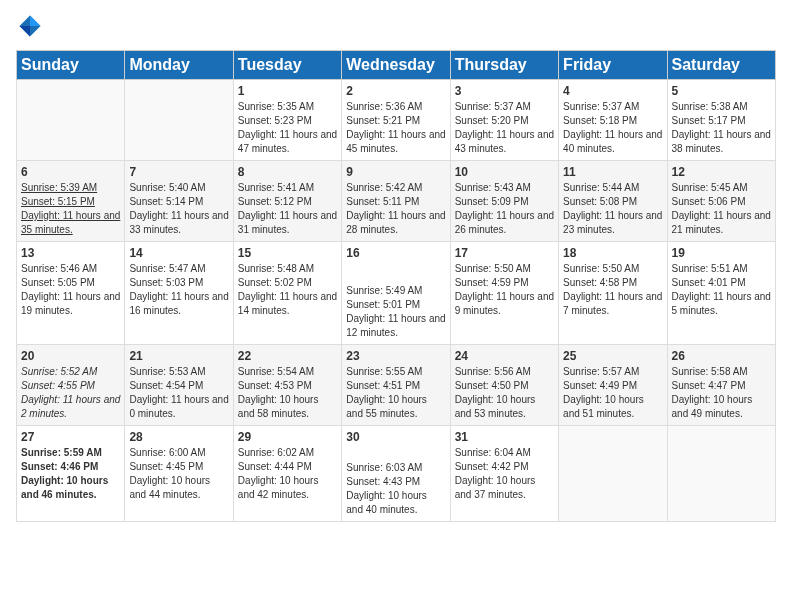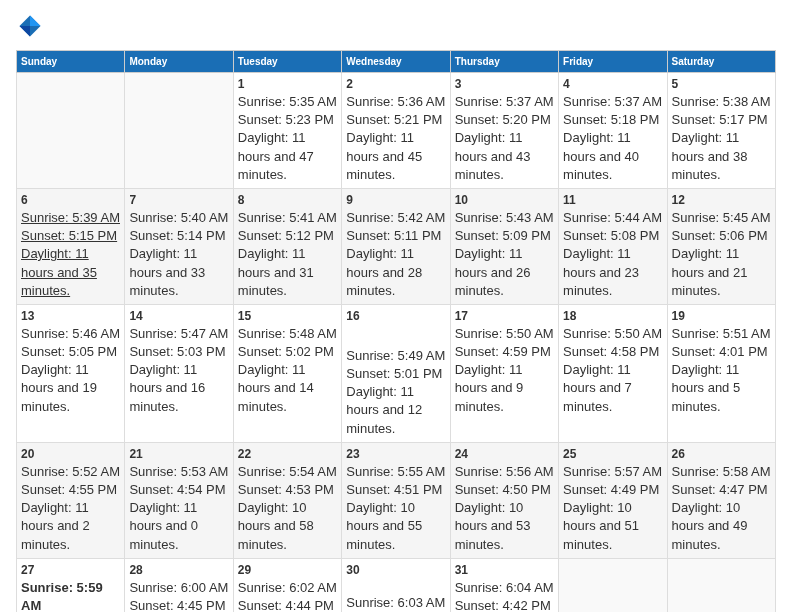--- a/index.html
+++ b/index.html
@@ -55,21 +55,21 @@
     }
     .calendar {
       width: 100%;
       border-collapse: collapse;
       table-layout: fixed;
     }
     .calendar th {
       background-color: #1a6eb5;
       color: #fff;
       padding: 5px 4px;
-      font-size: 10px;
+      font-size: 16px;
       font-weight: bold;
       text-align: left;
       border: 1px solid #ccc;
     }
     .calendar td {
       vertical-align: top;
       border: 1px solid #ddd;
       padding: 4px 4px;
       font-size: 10px;
       color: #333;
@@ -81,21 +81,21 @@
     .calendar tr:nth-child(odd) td {
       background-color: #fff;
     }
     .day-number {
       font-size: 12px;
       font-weight: bold;
       display: block;
       margin-bottom: 2px;
     }
     .day-info {
-      font-size: 13px;
+      font-size: 10px;
       line-height: 1.4;
       color: #333;
     }
     .empty-cell {
       background-color: #f9f9f9 !important;
     }
   </style>
 </head>
 <body>
 
@@ -249,21 +249,21 @@
           <td>
             <span class="day-number">19</span>
             <div class="day-info" style="white-space: pre-line;">Sunrise: 5:51 AM
 Sunset: 4:01 PM
 Daylight: 11 hours and 5 minutes.</div>
           </td>
         </tr>
         <tr>
           <td>
             <span class="day-number">20</span>
-            <div class="day-info" style="white-space: pre-line;">Sunrise: 5:52 AM
+            <div class="day-info" style="white-space: pre-line; font-style: italic;">Sunrise: 5:52 AM
 Sunset: 4:55 PM
 Daylight: 11 hours and 2 minutes.</div>
           </td>
           <td>
             <span class="day-number">21</span>
             <div class="day-info" style="white-space: pre-line;">Sunrise: 5:53 AM
 Sunset: 4:54 PM
 Daylight: 11 hours and 0 minutes.</div>
           </td>
           <td>

